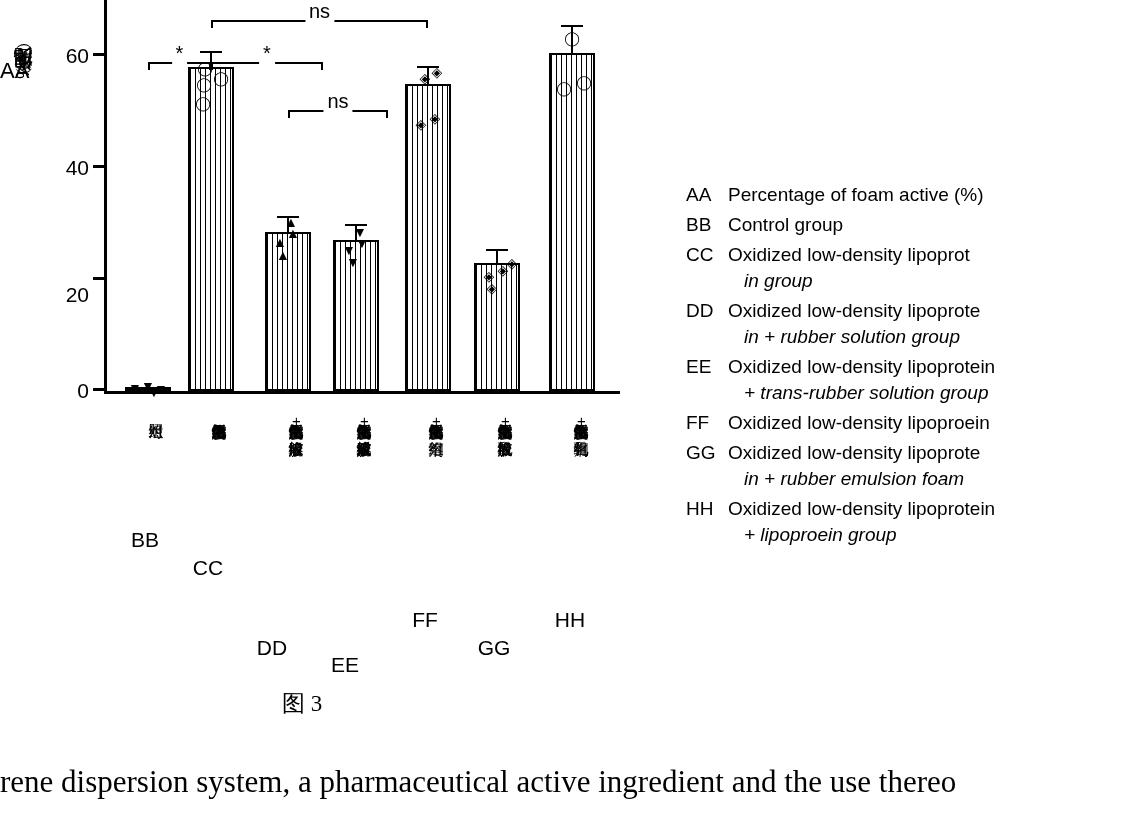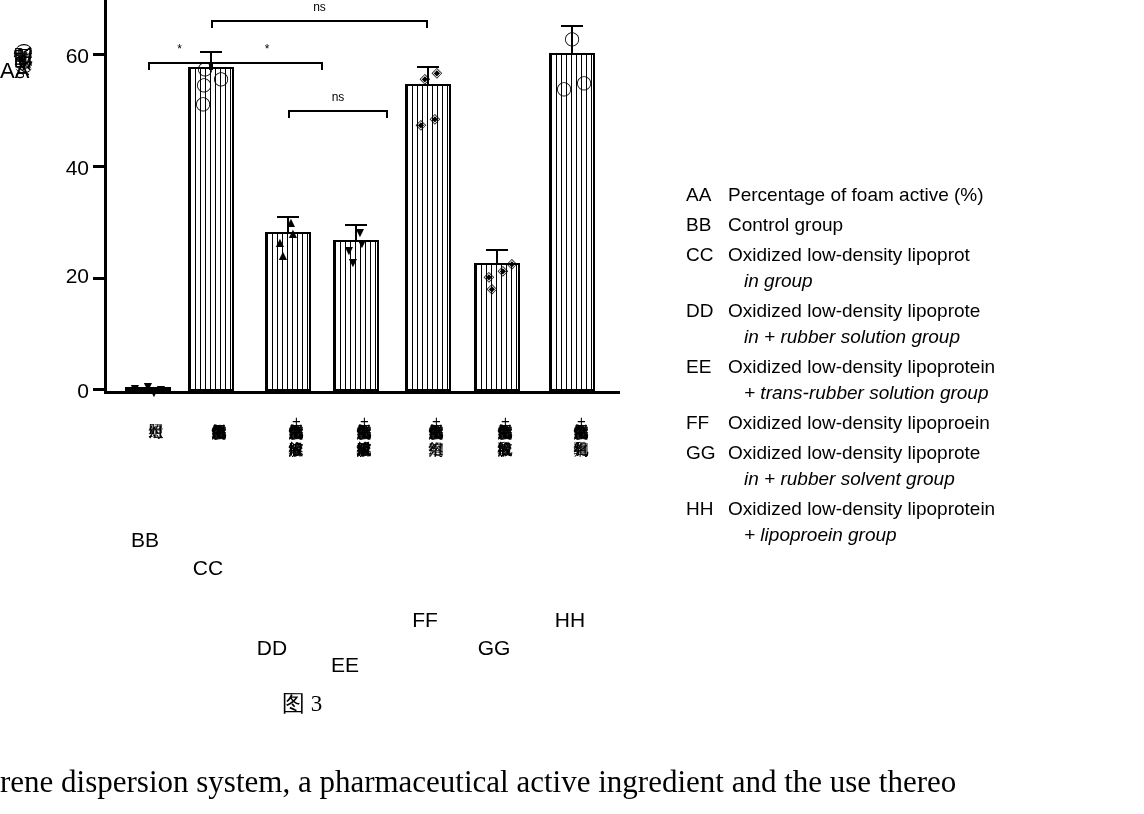--- a/index.html
+++ b/index.html
@@ -75,21 +75,21 @@
   .pt-dia{ }
 
   
   .sig{position:absolute;}
   .sig .line{position:absolute;height:2px;background:#000;top:0;left:0;right:0;}
   .sig .tick-l,.sig .tick-r{position:absolute;width:2px;height:8px;background:#000;top:0;}
   .sig .tick-l{left:0;}
   .sig .tick-r{right:0;}
   .sig .lab{
     position:absolute;left:50%;top:-20px;transform:translateX(-50%);
-    font-size:12px;background:#fff;padding:0 4px;white-space:nowrap;
+    font-size:20px;background:#fff;padding:0 4px;white-space:nowrap;
   }
 
   
   .xlab{
     position:absolute;
     width:40px;
     text-align:center;
     font-size:15px;
     line-height:17px;
     writing-mode:vertical-rl;
@@ -140,21 +140,21 @@
 
   <div class="aa-tag">AA</div>
   <div class="axis-title">泡沫细胞占比（%）</div>
 
   <div class="plot">
 
     <div class="ytick" style="bottom:0px;"></div>
     <div class="ylabel-num" style="top:391px;">0</div>
 
     <div class="ytick" style="bottom:111px;"></div>
-    <div class="ylabel-num" style="top:276px;text-align:center;">20</div>
+    <div class="ylabel-num" style="top:295px;text-align:center;">20</div>
 
     <div class="ytick" style="bottom:223px;"></div>
     <div class="ylabel-num" style="top:168px;">40</div>
 
     <div class="ytick" style="bottom:335px;"></div>
     <div class="ylabel-num" style="top:56px;">60</div>
 
     <div class="bar" style="left:18px;height:4px;"></div>
     <div class="pt pt-tri" style="left:28px;top:388px;">▼</div>
     <div class="pt pt-tri" style="left:41px;top:386px;">▼</div>
@@ -294,21 +294,21 @@
   <div class="leg-row">
     <div class="leg-key">FF</div>
     <div class="leg-txt">
       <span>Oxidized low-density lipoproein</span>
     </div>
   </div>
   <div class="leg-row">
     <div class="leg-key">GG</div>
     <div class="leg-txt">
       <span>Oxidized low-density lipoprote</span>
-      <span class="cont">in + rubber solvent group</span>
+      <span class="cont">in + rubber emulsion foam</span>
     </div>
   </div>
   <div class="leg-row">
     <div class="leg-key">HH</div>
     <div class="leg-txt">
       <span>Oxidized low-density lipoprotein</span>
       <span class="cont">+ lipoproein group</span>
     </div>
   </div>
 </div>

